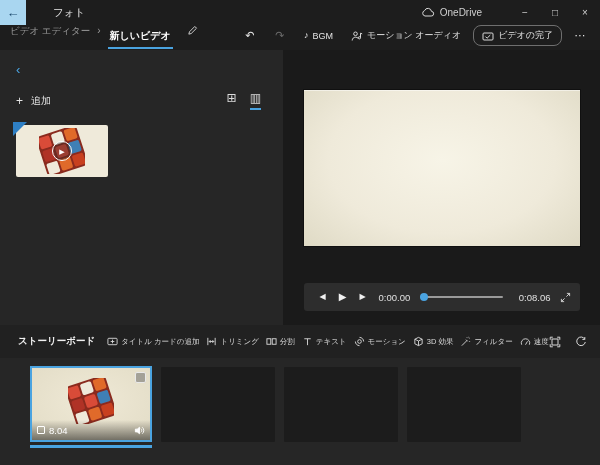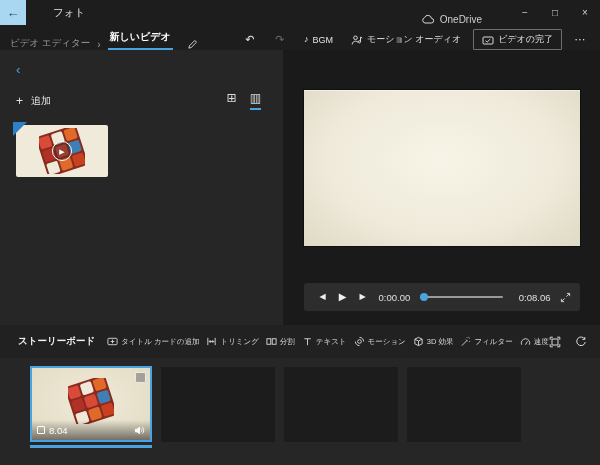--- a/index.html
+++ b/index.html
@@ -9,38 +9,38 @@
     background:#1d1d1d; color:#e6e6e6;
     font-family:"Liberation Sans","DejaVu Sans",sans-serif;
   }
   button { background:none; border:none; color:inherit; font:inherit; cursor:default; }
 
   
   .titlebar { height:25px; display:flex; align-items:center; background:#1d1d1d; }
   .back-btn { width:26px; height:25px; background:var(--back-button-bg); color:#1c4a6e;
               font-size:13px; display:flex; align-items:center; justify-content:center; }
   .app-title { margin-left:27px; font-size:10.5px; color:#e8e8e8; }
-  .tb-right { margin-left:auto; display:flex; align-items:flex-end; }
+  .tb-right { margin-left:auto; display:flex; align-items:center; }
   .onedrive { display:flex; align-items:center; gap:5px; font-size:10px; color:#cfcfcf; margin-right:28px; }
   .win-controls { display:flex; }
   .win-btn { width:30px; height:25px; font-size:10px; color:#cfcfcf;
              display:flex; align-items:center; justify-content:center; }
 
   
-  .commandbar { height:25px; display:flex; align-items:flex-end; padding-left:10px; background:#1d1d1d; }
+  .commandbar { height:25px; display:flex; align-items:flex-start; padding-left:10px; background:#1d1d1d; }
   .bc-parent { font-size:9.5px; color:#9a9a9a; }
   .bc-sep { font-size:10px; color:#9a9a9a; margin:0 7px; }
   .bc-current { font-size:10px; font-weight:bold; color:#fff;
                 border-bottom:2px solid var(--accent); padding:4px 2px 4px; }
   .edit-btn { margin-left:14px; display:flex; align-items:center; }
   .cb-right { margin-left:auto; display:flex; align-items:center; gap:6px; padding-right:8px; }
   .cb-btn { display:flex; align-items:center; gap:4px; font-size:9px; color:#e2e2e2; padding:3px 6px; }
   .cb-icon-btn { width:24px; display:flex; justify-content:center; font-size:11px; }
   .disabled { color:#6a6a6a; }
-  .outline { border:1px solid #6f6f6f; border-radius:1px; padding:3px 8px; }
+  .outline { border:1px solid #6f6f6f; border-radius:8px; padding:3px 8px; }
   .glyph { line-height:1; }
 
   
   .main { display:flex; height:275px; }
   .library { width:283px; background:#262626; position:relative; }
   .lib-header { display:flex; justify-content:space-between; align-items:center; padding:13px 12px 0 16px; }
   .lib-title { font-size:10px; font-weight:bold; color:#f0f0f0; }
   .collapse-btn { color:var(--accent); font-size:13px; line-height:1; }
   .lib-toolbar { display:flex; justify-content:space-between; align-items:center; padding:15px 22px 0 16px; }
   .add-btn { display:flex; align-items:center; gap:8px; font-size:10px; color:#e6e6e6; }

